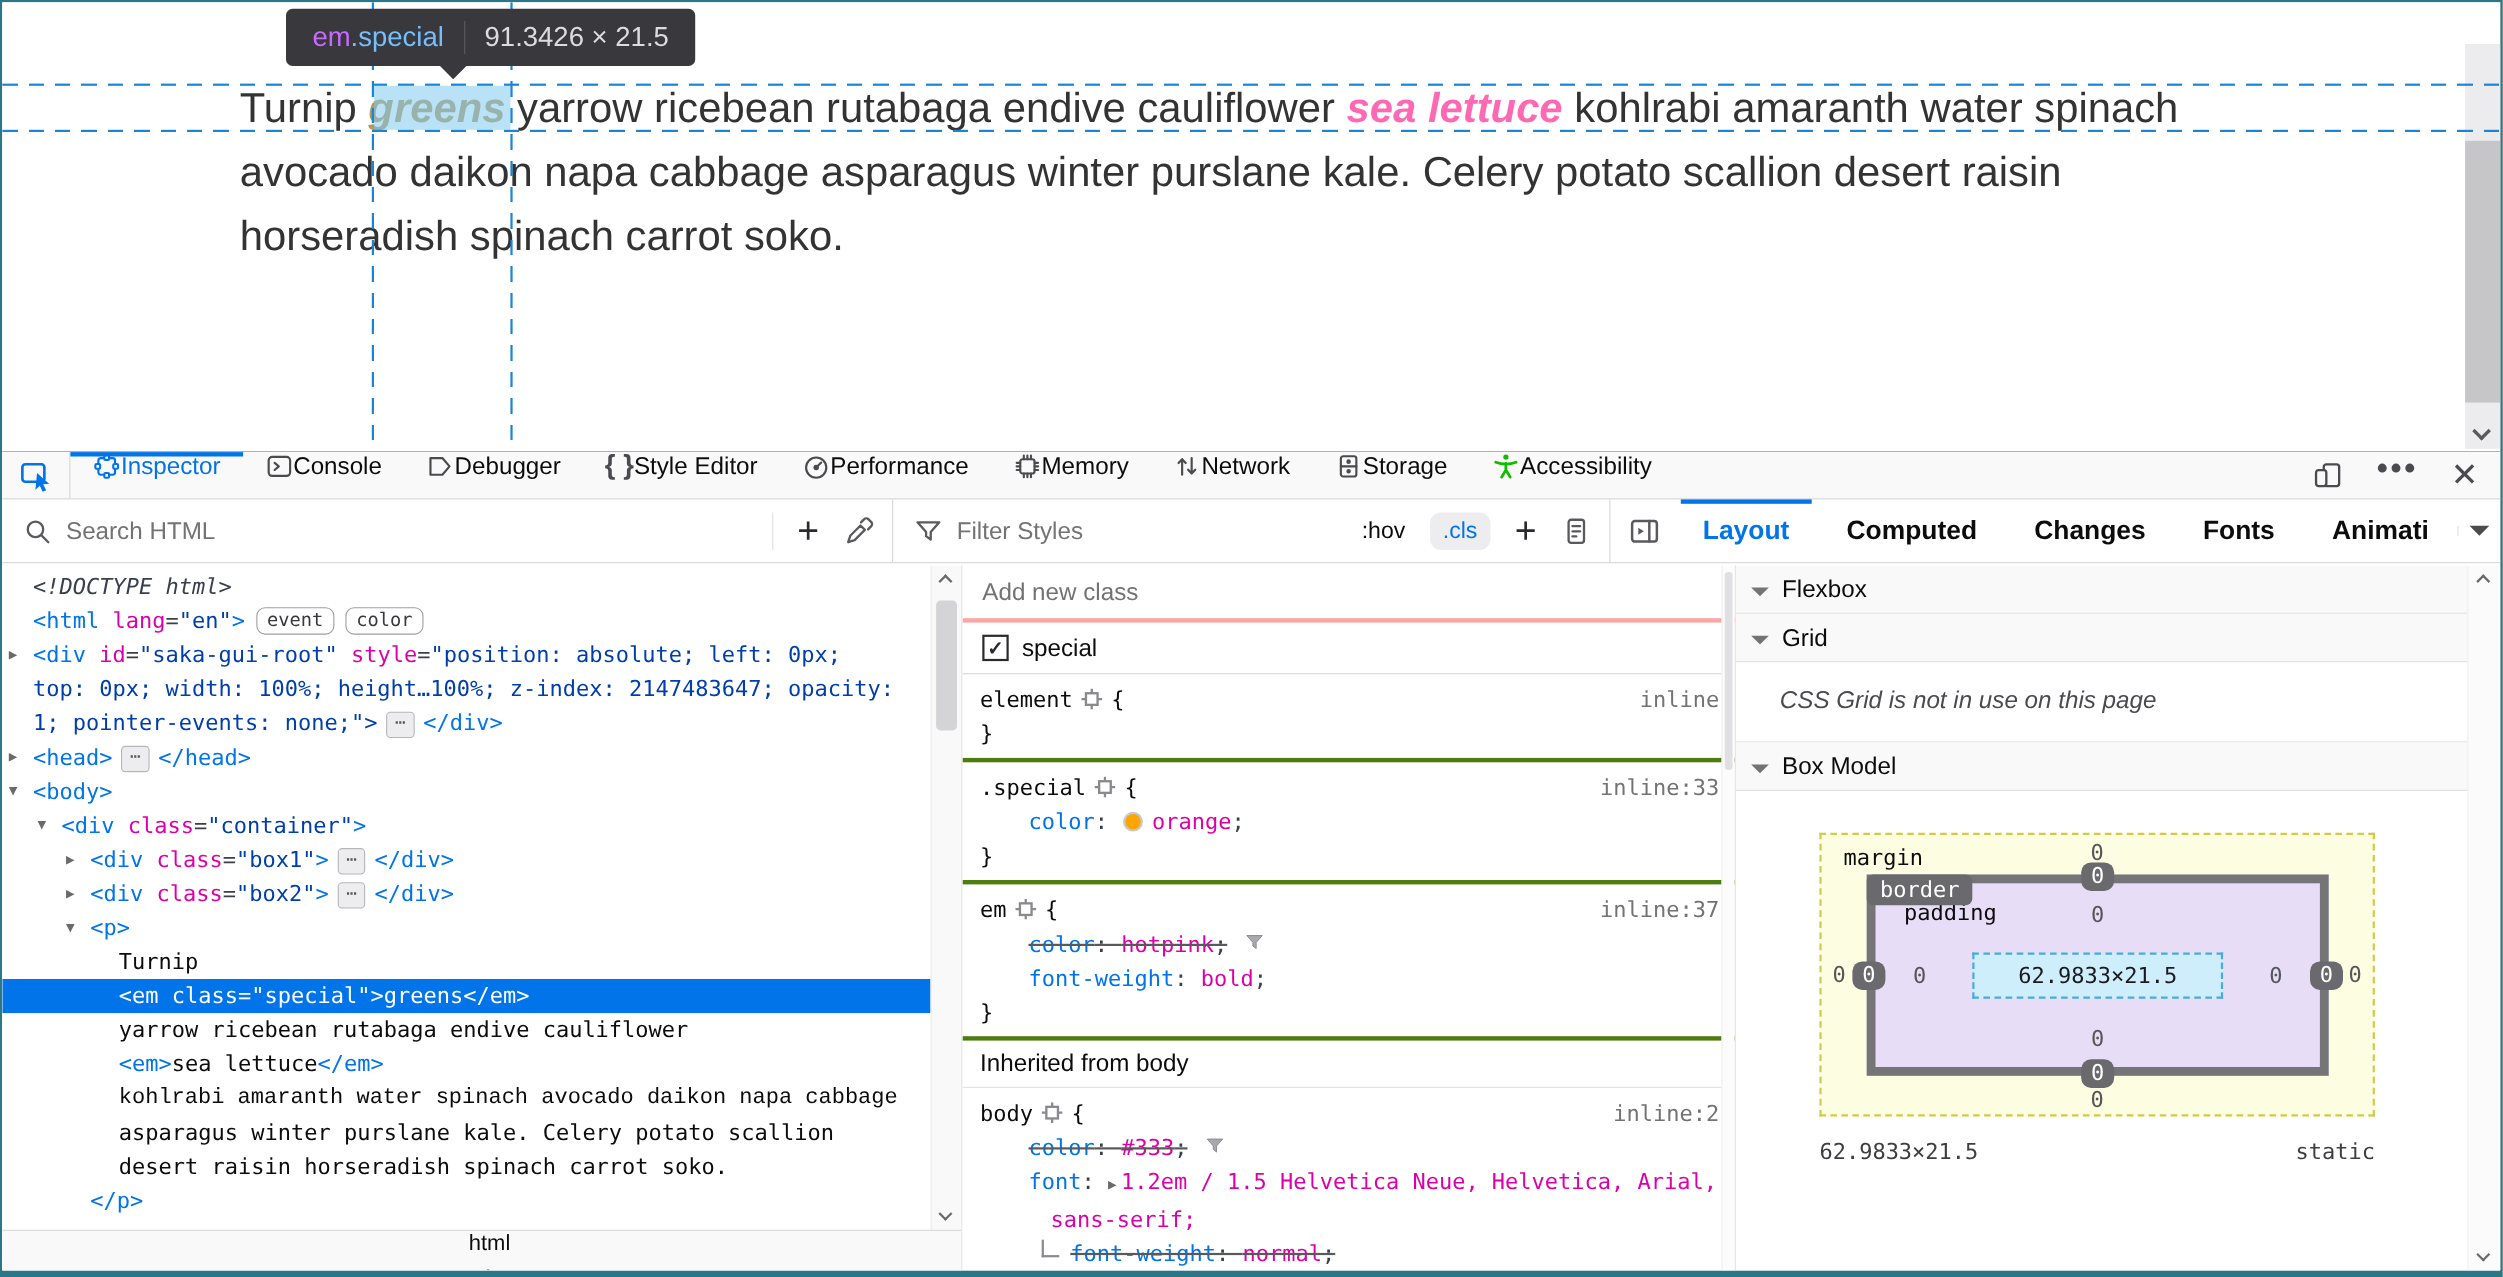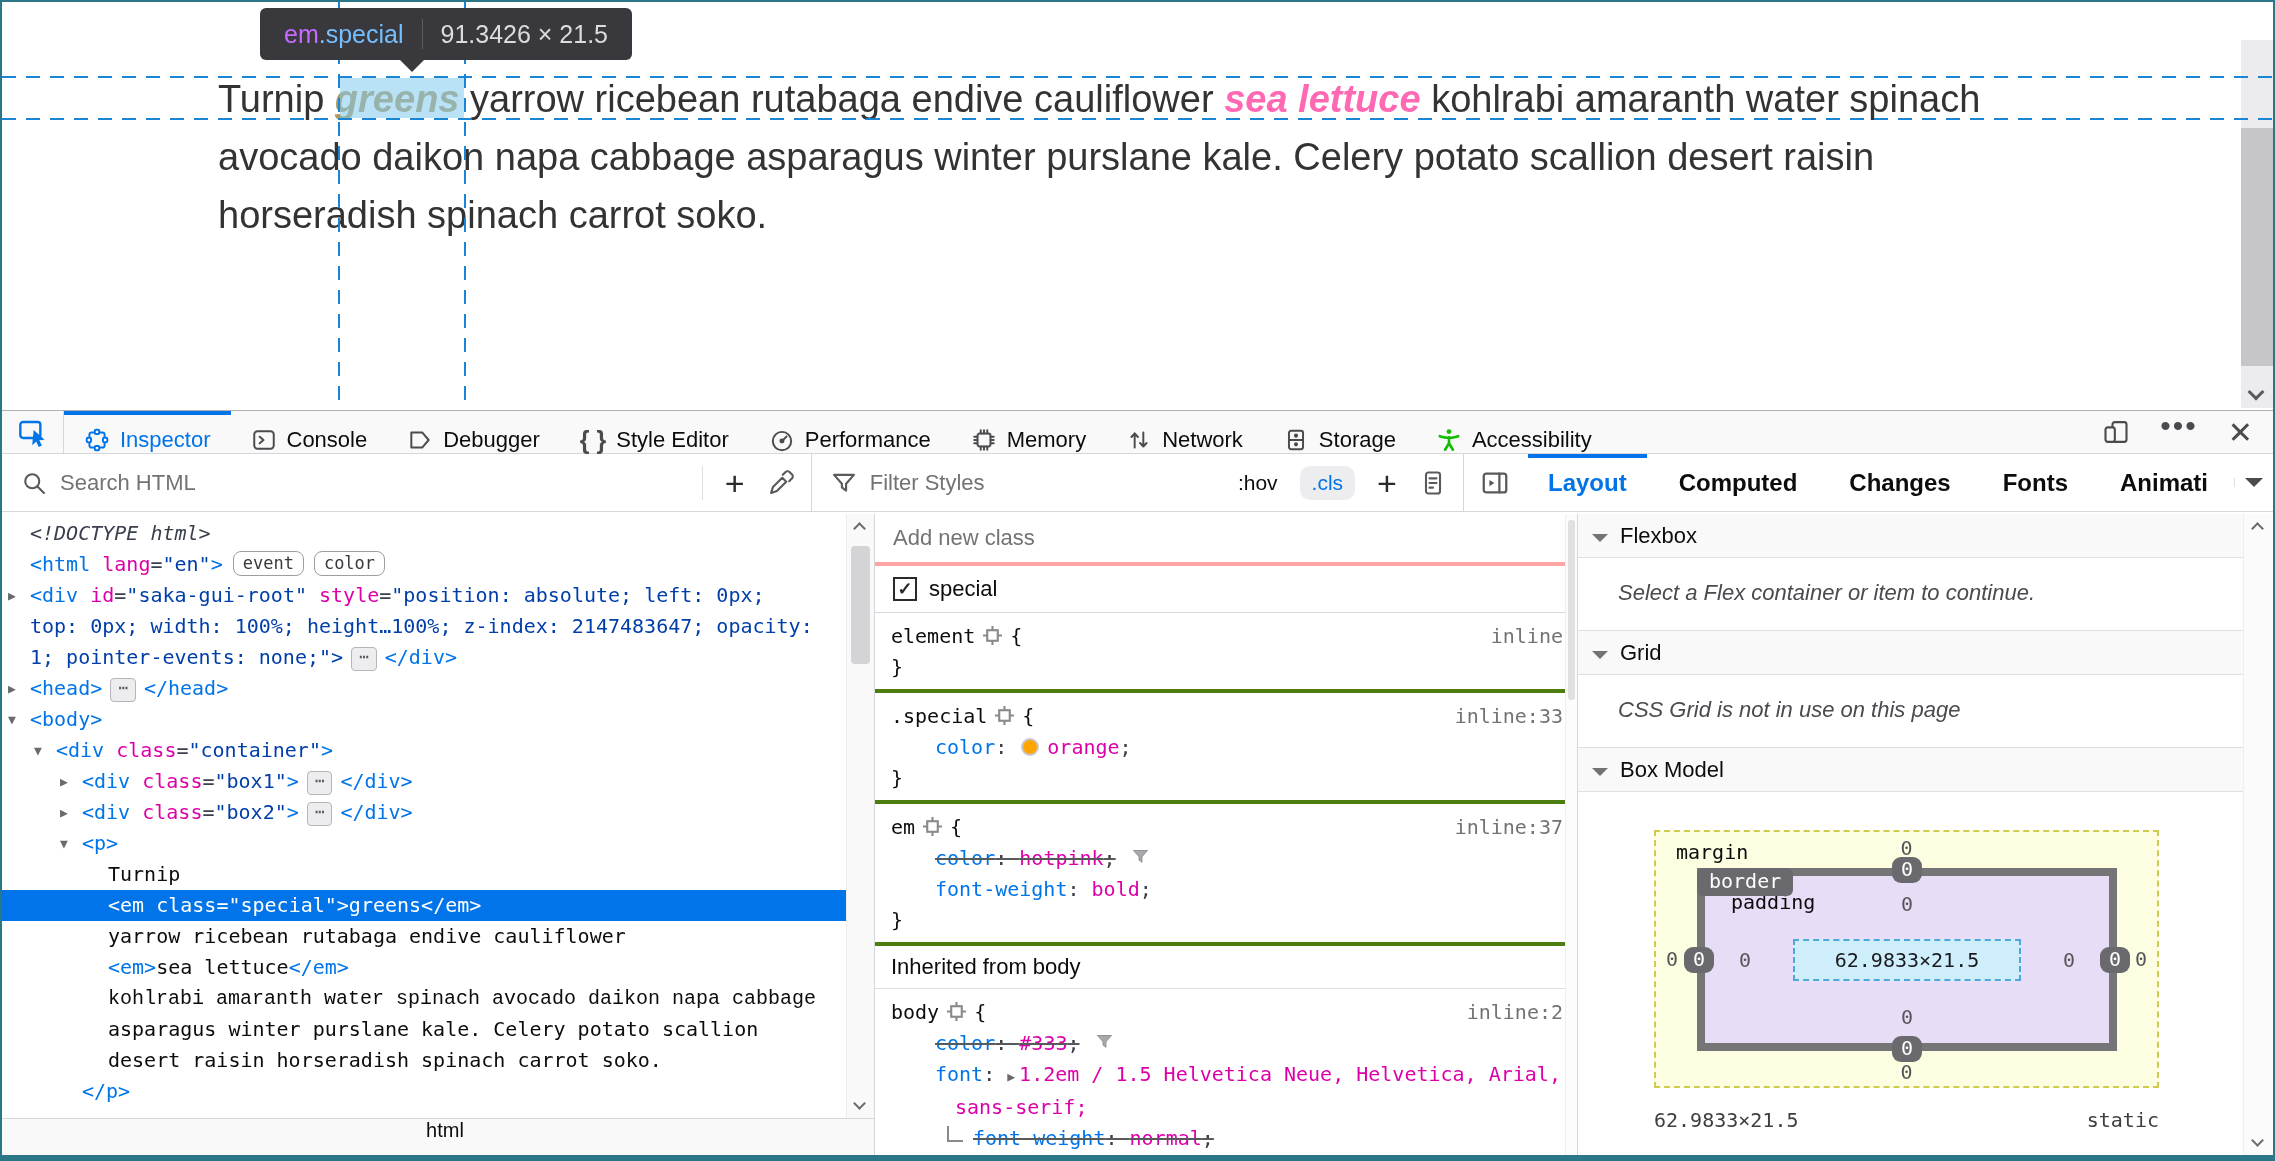--- a/index.html
+++ b/index.html
@@ -29,21 +29,21 @@
   .pg-scroll .thumb{position:absolute;left:0;width:100%;top:88px;height:238px;background:#c6c6c8;}
   .chev{display:inline-block;width:12px;height:12px;border-right:3px solid #5a5a5e;border-bottom:3px solid #5a5a5e;}
   .chev.down{transform:rotate(45deg);}
   .chev.up{transform:rotate(-135deg);}
   .pg-scroll .chev{position:absolute;left:9px;bottom:10px;}
   
   .devtools{position:absolute;left:0;top:408px;width:2271px;bottom:0;border-top:1px solid #b1b1b3;background:#fff;}
   .toolbar{position:relative;height:43px;background:#f9f9fa;border-bottom:1px solid #d7d7db;display:flex;align-items:stretch;}
   .pick-btn{width:62px;display:flex;align-items:center;justify-content:center;border-right:1px solid #d7d7db;cursor:pointer;}
   .tabs{display:flex;align-items:stretch;}
-  .tab{position:relative;display:flex;align-items:flex-end;gap:10px;padding:0 20px;font-size:22px;color:#0c0c0d;cursor:pointer;}
+  .tab{position:relative;display:flex;align-items:flex-start;padding:0 20px;font-size:22px;color:#0c0c0d;cursor:pointer;}
   .tab .ticon{display:flex;align-items:center;color:#4a4a4f;}
   .tab.active{color:#0074e8;}
   .tab.active .ticon{color:#0074e8;}
   .tab.active::before{content:"";position:absolute;left:0;right:0;top:0;height:4px;background:#0074e8;}
   .tb-spacer{flex:1;}
   .tb-controls{display:flex;align-items:center;gap:30px;padding-right:20px;color:#4a4a4f;}
   .tb-controls .ctl{cursor:pointer;display:flex;align-items:center;}
   .meatballs{font-size:30px;letter-spacing:2px;color:#4a4a4f;line-height:0;padding-bottom:12px;}
   .closex{font-size:30px;color:#4a4a4f;}
   
@@ -435,21 +435,20 @@
           <div class="thumb"></div>
         </div>
       </div>
 
       <div class="laypanel">
         <div class="lay-inner">
           <div class="sect-hdr">
             <span class="tri"></span>
             <span>Flexbox</span>
           </div>
-          <div class="sect-msg">Select a Flex container or item to continue.</div>
           <div class="sect-hdr">
             <span class="tri"></span>
             <span>Grid</span>
           </div>
           <div class="sect-msg">CSS Grid is not in use on this page</div>
           <div class="sect-hdr">
             <span class="tri"></span>
             <span>Box Model</span>
           </div>
 

